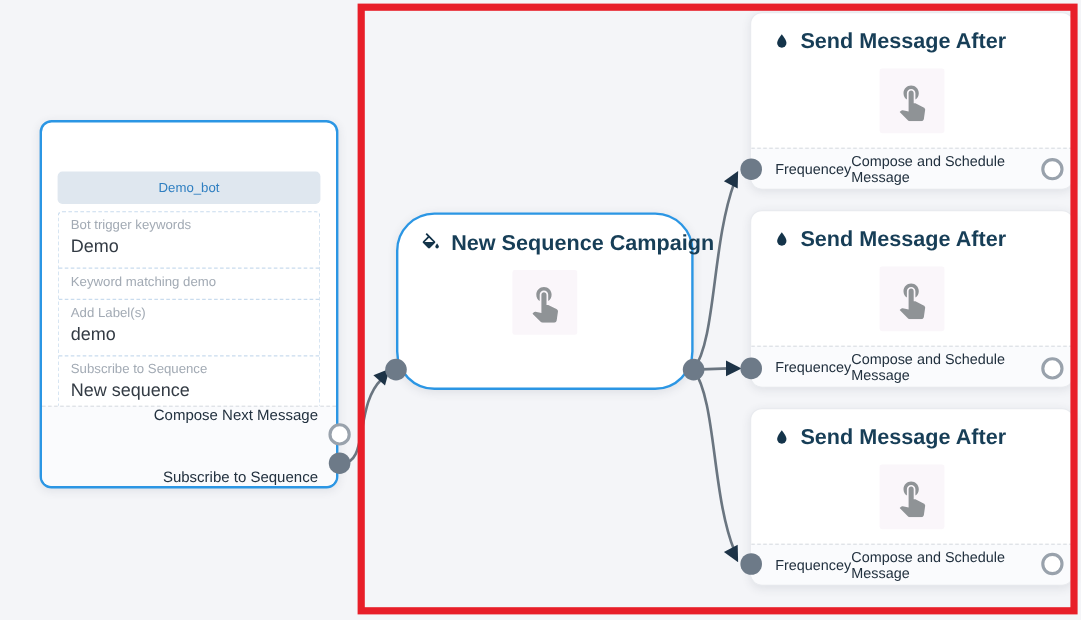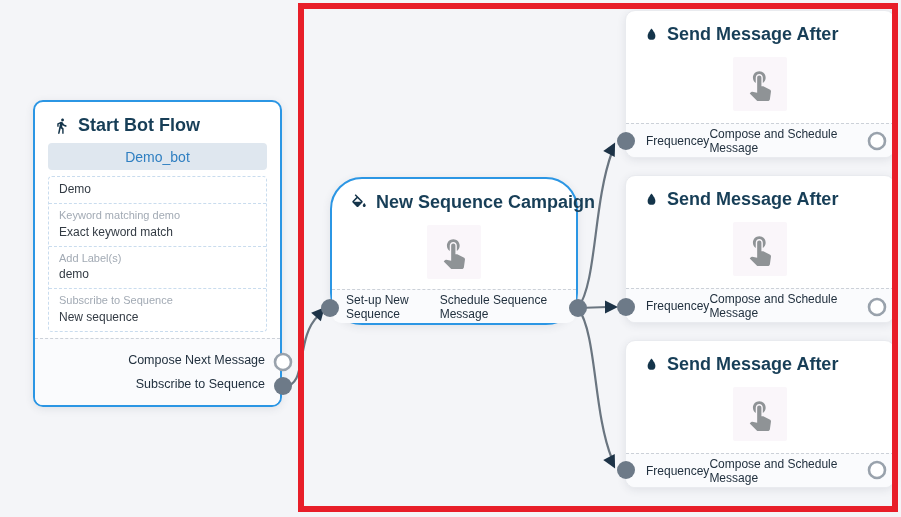--- a/index.html
+++ b/index.html
@@ -14,32 +14,32 @@
   .node.plain { border:1px solid #e9ebef; }
 
   .node-header { display:flex; align-items:center; gap:8px; padding:13px 18px 0 18px;
                  font-weight:bold; font-size:18px; color:#173e57; white-space:nowrap; }
   .node-header svg { flex:0 0 auto; }
 
   
   #start-node { left:33px; top:100px; width:249px; height:307px; }
   .bot-name { position:absolute; left:13px; right:13px; top:41px; height:27px;
               background:#dfe7ef; border-radius:4px; display:flex; align-items:center;
-              justify-content:center; font-size:14px; color:#2f7fc1; }
+              justify-content:center; font-size:11px; color:#2f7fc1; }
   .fields { position:absolute; left:13px; right:13px; top:74px;
             border:1px dashed #c9dcee; border-radius:4px; background:#fff; }
   .field-row { padding:4px 10px 6px 10px; border-bottom:1px dashed #c9dcee; }
   .field-row:last-child { border-bottom:none; }
   .field-label { font-size:11px; color:#a2aab4; line-height:1.4; }
-  .field-value { font-size:12px; color:#333b44; line-height:1.35; }
+  .field-value { font-size:15px; color:#333b44; line-height:1.35; }
 
   .start-footer { position:absolute; left:0; right:0; bottom:0; height:67px;
                   background:#fafbfd; border-top:1px dashed #ccd1d8;
                   border-radius:0 0 8px 8px; display:flex; flex-direction:column;
-                  align-items:flex-end; justify-content:center; gap:10px;
+                  align-items:flex-end; justify-content:space-between; gap:10px;
                   padding-right:15px; font-size:12.5px; color:#22313f; }
 
   
   .action-footer { position:absolute; left:0; right:0; bottom:0; height:34px;
                    background:#fafbfd; border-top:1px dashed #ccd1d8;
                    border-radius:0 0 9px 9px; display:flex; align-items:center;
                    justify-content:flex-start; font-size:12px; color:#22313f; }
 
   #sequence-node { left:330px; top:177px; width:248px; height:148px;border-radius:32px; }
   #sequence-node .action-footer { padding:0 12px 0 14px; }
@@ -57,36 +57,30 @@
 
   .annotation-box { position:absolute; left:298px; top:3px; width:600px; height:509px;
                     border:6px solid #e81e29; z-index:10; pointer-events:none; }
 </style>
 </head>
 <body>
 
 <div class="canvas">
 
   <div class="node blue" id="start-node">
-    <div class="node-header">
-      <svg width="17" height="18" viewBox="0 0 24 24">
-        <path fill="#14344a" d="M13.5 5.5c1.1 0 2-.9 2-2s-.9-2-2-2-2 .9-2 2 .9 2 2 2zM9.8 8.9 7 23h2.1l1.8-8 2.1 2v6h2v-7.5l-2.1-2 .6-3C14.8 12 16.8 13 19 13v-2c-1.9 0-3.5-1-4.3-2.4l-1-1.6c-.4-.6-1-1-1.7-1-.3 0-.5.1-.8.1L6 8.3V13h2V9.6l1.8-.7z"></path>
-      </svg>
-      <span>Start Bot Flow</span>
-    </div>
 
     <div class="bot-name">Demo_bot</div>
 
     <div class="fields">
       <div class="field-row">
+        <div class="field-label">Bot trigger keywords</div>
         <div class="field-value">Demo</div>
       </div>
       <div class="field-row">
         <div class="field-label">Keyword matching demo</div>
-        <div class="field-value">Exact keyword match</div>
       </div>
       <div class="field-row">
         <div class="field-label">Add Label(s)</div>
         <div class="field-value">demo</div>
       </div>
       <div class="field-row">
         <div class="field-label">Subscribe to Sequence</div>
         <div class="field-value">New sequence</div>
       </div>
     </div>
@@ -101,24 +95,20 @@
     <div class="node-header">
       <svg width="18" height="17" viewBox="0 0 24 22">
         <path fill="#14344a" d="M16.56 8.94 7.62 0 6.21 1.41l2.38 2.38-5.15 5.15c-.59.59-.59 1.54 0 2.12l5.5 5.5c.29.29.68.44 1.06.44s.77-.15 1.06-.44l5.5-5.5c.59-.58.59-1.53 0-2.12zM5.21 10 10 5.21 14.79 10H5.21zM19 11.5s-2 2.17-2 3.5c0 1.1.9 2 2 2s2-.9 2-2c0-1.33-2-3.5-2-3.5z"></path>
       </svg>
       <span>New Sequence Campaign</span>
     </div>
     <div class="hand-wrap">
       <svg width="34" height="34" viewBox="0 0 24 24">
         <path fill="#8f9396" d="M9 11.24V7.5C9 6.12 10.12 5 11.5 5S14 6.12 14 7.5v3.74c1.21-.81 2-2.18 2-3.74C16 5.01 13.99 3 11.5 3S7 5.01 7 7.5c0 1.56.79 2.93 2 3.74zm9.84 4.63-4.54-2.26c-.17-.07-.35-.11-.54-.11H13v-6c0-.83-.67-1.5-1.5-1.5S10 6.67 10 7.5v10.74l-3.43-.72c-.08-.01-.15-.03-.24-.03-.31 0-.59.13-.79.33l-.79.8 4.94 4.94c.27.27.65.44 1.06.44h6.79c.75 0 1.33-.55 1.44-1.28l.75-5.27c.01-.07.02-.14.02-.2 0-.62-.38-1.16-.91-1.38z"></path>
       </svg>
-    </div>
-    <div class="action-footer">
-      <span>Set-up New Sequence</span>
-      <span>Schedule Sequence Message</span>
     </div>
   </div>
 
   <div class="node plain" id="message-node-1">
     <div class="node-header">
       <svg width="15" height="17" viewBox="0 0 24 24">
         <path fill="#14344a" d="M12 2.5C12 2.5 5.8 9.8 5.8 14.2a6.2 6.2 0 0 0 12.4 0C18.2 9.8 12 2.5 12 2.5z"></path>
       </svg>
       <span>Send Message After</span>
     </div>

